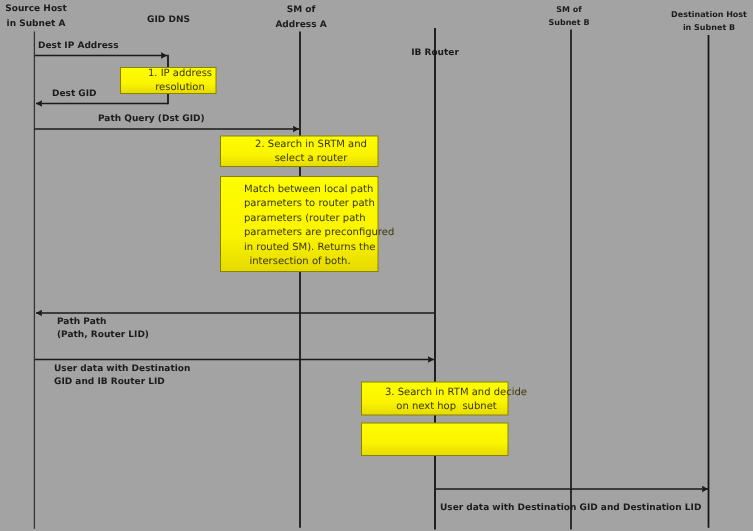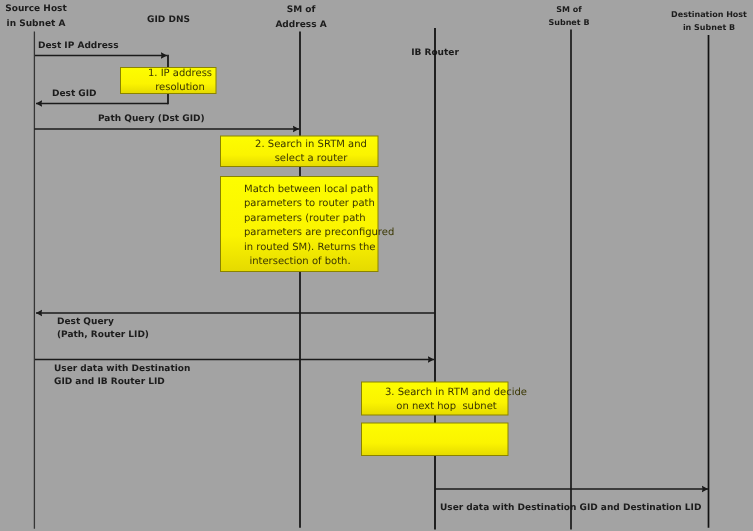--- a/index.html
+++ b/index.html
@@ -95,21 +95,21 @@
   <div class="msg" style="left:38px;top:40px;width:118px;">
     <div>Dest IP Address</div>
   </div>
   <div class="msg" style="left:52px;top:88px;width:90px;">
     <div>Dest GID</div>
   </div>
   <div class="msg" style="left:98px;top:113px;width:106px;">
     <div>Path Query (Dst GID)</div>
   </div>
   <div class="msg" style="left:57px;top:316px;width:132px;">
-    <div>Dest Query</div>
+    <div>Path Path</div>
     <div>(Path, Router LID)</div>
   </div>
   <div class="msg" style="left:54px;top:363px;width:136px;">
     <div>User data with Destination</div>
     <div>GID and IB Router LID</div>
   </div>
   <div class="msg" style="left:440px;top:502px;width:262px;">
     <div>User data with Destination GID and Destination LID</div>
   </div>
 

